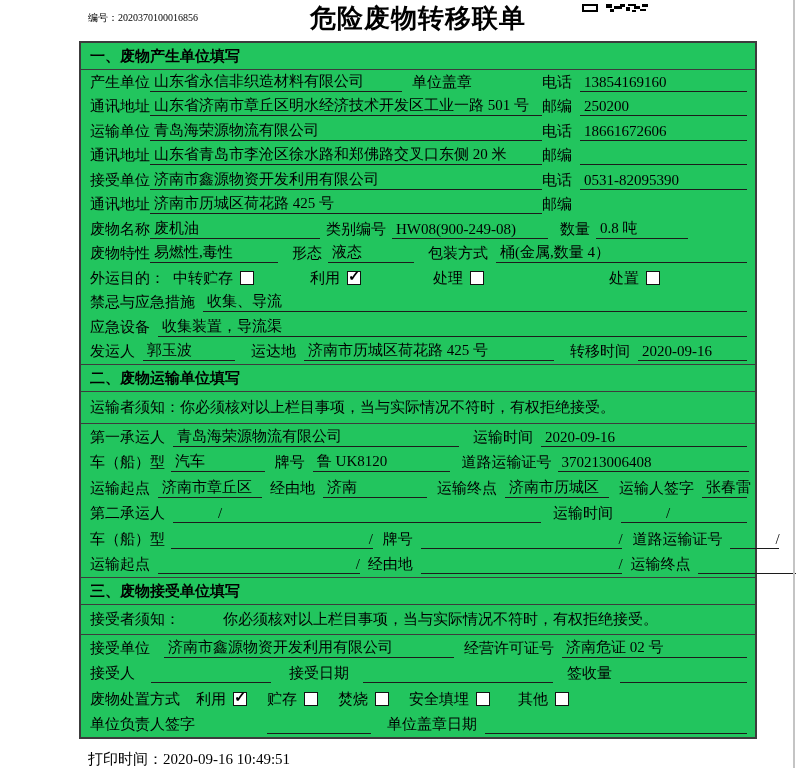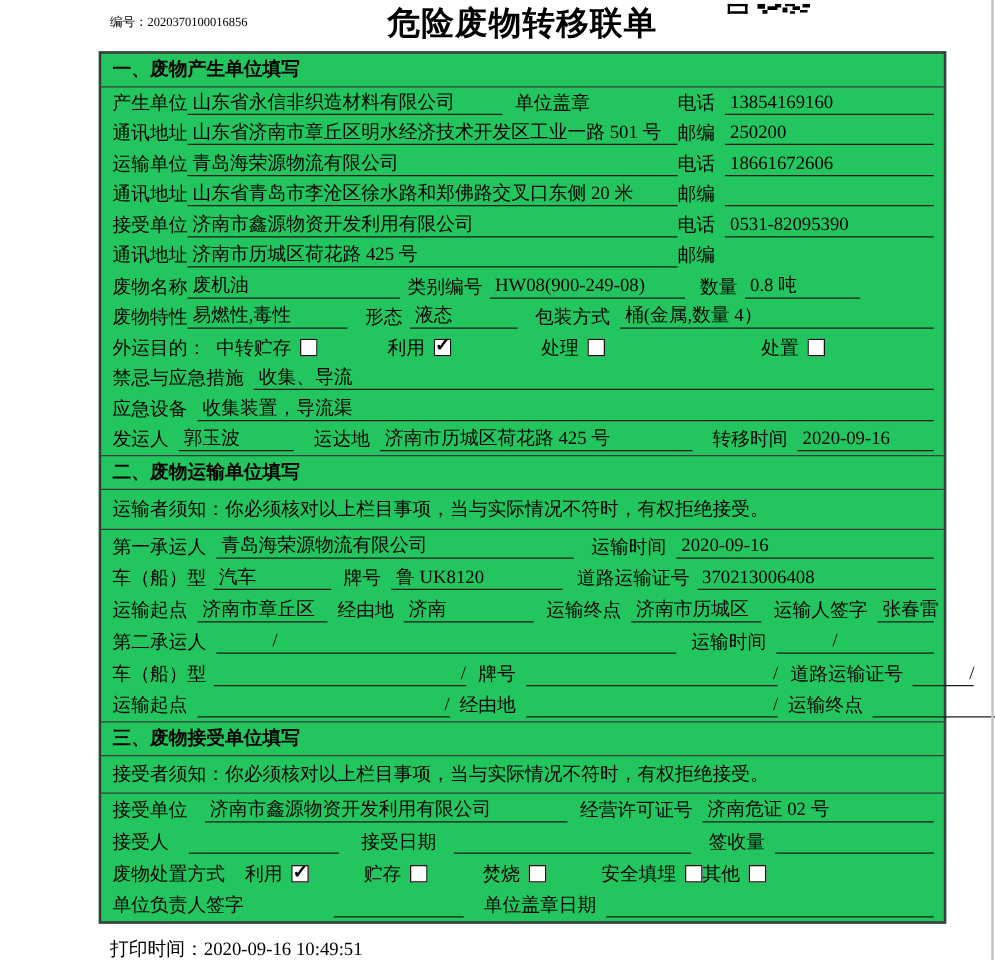--- a/index.html
+++ b/index.html
@@ -12,36 +12,36 @@
              font-family:"Liberation Sans","DejaVu Sans",sans-serif;font-weight:700;font-size:26px;letter-spacing:1px;}
   .form{position:absolute;left:79px;top:41px;width:678px;box-sizing:border-box;
         border:2px solid #3c3c3c;background:#22c55e;}
   .sec+.sec{border-top:1px solid #3c3c3c;}
   .sec-h{height:26px;line-height:26px;padding-left:9px;border-bottom:1px solid #3c3c3c;
          font-family:"Liberation Sans","DejaVu Sans",sans-serif;font-weight:700;font-size:15px;}
   .row{display:flex;align-items:flex-end;box-sizing:border-box;height:24.5px;
        padding:0 6px 3px 9px;white-space:nowrap;}
   .s2 .row,.s3 .row{height:25.5px;}
   .row.notice{align-items:center;height:32px;padding-bottom:0;border-bottom:1px solid #3c3c3c;}
-  .s3 .row.notice{height:30px;}
+  .s3 .row.notice{height:30px;gap:43px;}
   .lb{flex:none;}
   .mid{width:392px;display:flex;align-items:flex-end;flex:none;}
   .uv{border-bottom:1px solid #1c1c1c;padding:0 4px;min-width:10px;box-sizing:border-box;}
   .uv.full{flex:1;}
   .uv.fill{flex:1;margin-left:8px;margin-right:2px;}
   .uv.sl{padding-left:30%;}
   .uv.sl2{padding-left:45px;}
   .w92{width:92px;} .w96{width:96px;} .w104{width:104px;} .w110{width:110px;}
   .w120{width:120px;} .w128{width:128px;} .w140{width:140px;} .w150{width:150px;}
   .w156{width:156px;} .w170{width:170px;} .w190{width:190px;} .w196{width:196px;}
   .w250{width:250px;} .w252{width:252px;} .w286{width:286px;} .w290{width:290px;}
   .w368{width:368px;} .w86{width:86px;}
   .g6{margin-left:6px;} .g8{margin-left:8px;} .g10{margin-left:10px;} .g12{margin-left:12px;}
-  .g14{margin-left:14px;} .g16{margin-left:16px;} .g18{margin-left:18px;} .g28{}
-  .g36{margin-left:44px;} .g56{margin-left:56px;} .g72{margin-left:72px;} .g120{}
+  .g14{margin-left:14px;} .g16{margin-left:16px;} .g18{margin-left:18px;} .g28{margin-left:28px;}
+  .g36{margin-left:20px;} .g56{margin-left:56px;} .g72{margin-left:72px;} .g120{}
   .g125{margin-left:125px;}
   .cbi{display:inline-flex;align-items:center;}
   .cb{display:inline-block;position:relative;width:12px;height:12px;border:1.5px solid #111;
       margin-left:7px;margin-bottom:1px;background:#fff;flex:none;}
   .cb.checked::after{content:"\2713";position:absolute;left:0px;top:-5px;font-size:15px;font-weight:700;}
   .print-line{position:absolute;left:88px;top:750px;font-size:15px;white-space:nowrap;}
 </style>
 </head>
 <body>
 

